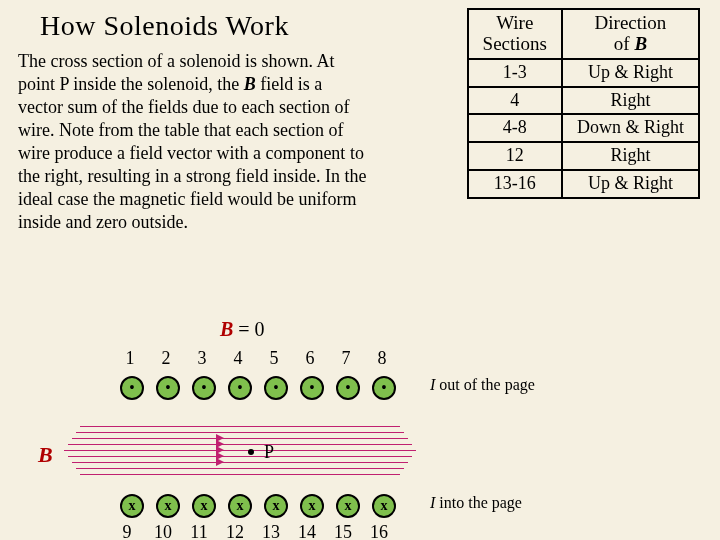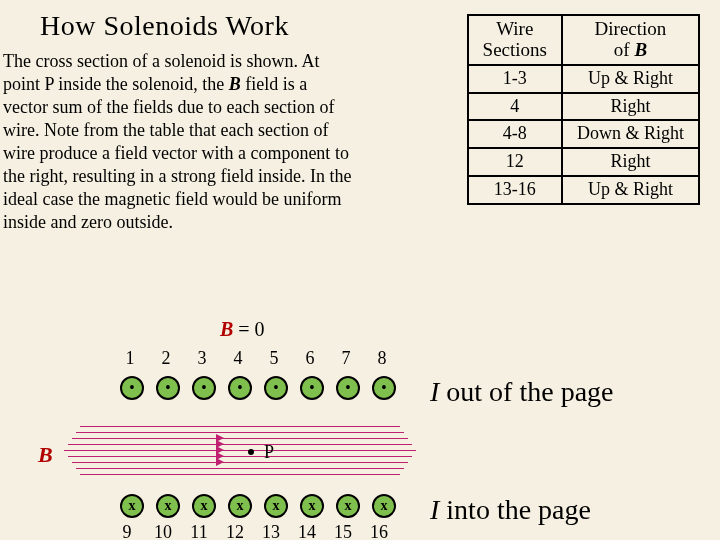--- a/index.html
+++ b/index.html
@@ -16,31 +16,31 @@
   .title {
     position: absolute;
     left: 40px;
     top: 10px;
     font-size: 28px;
     font-weight: normal;
     letter-spacing: 0.5px;
   }
   .body-text {
     position: absolute;
-    left: 3px;
+    left: 18px;
     top: 50px;
     width: 350px;
     font-size: 18px;
     line-height: 1.28;
   }
   .bold-it { font-weight: bold; font-style: italic; }
   .tbl {
     position: absolute;
     right: 20px;
-    top: 14px;
+    top: 8px;
     border-collapse: collapse;
     font-size: 18px;
   }
   .tbl th, .tbl td {
     border: 2px solid #000;
     padding: 3px 14px;
     text-align: center;
     vertical-align: middle;
     line-height: 1.1;
   }
@@ -116,21 +116,21 @@
     border-radius: 50%;
   }
   .Plabel {
     position: absolute;
     left: 264px;
     top: 124px;
     font-size: 18px;
   }
   .ilabel {
     position: absolute;
-    font-size: 28px;
+    font-size: 16px;
     font-style: italic;
   }
   .ilabel .rest { font-style: normal; }
 </style>
 </head>
 <body>
 
 <div class="title">How Solenoids Work</div>
 
 <div class="body-text">

